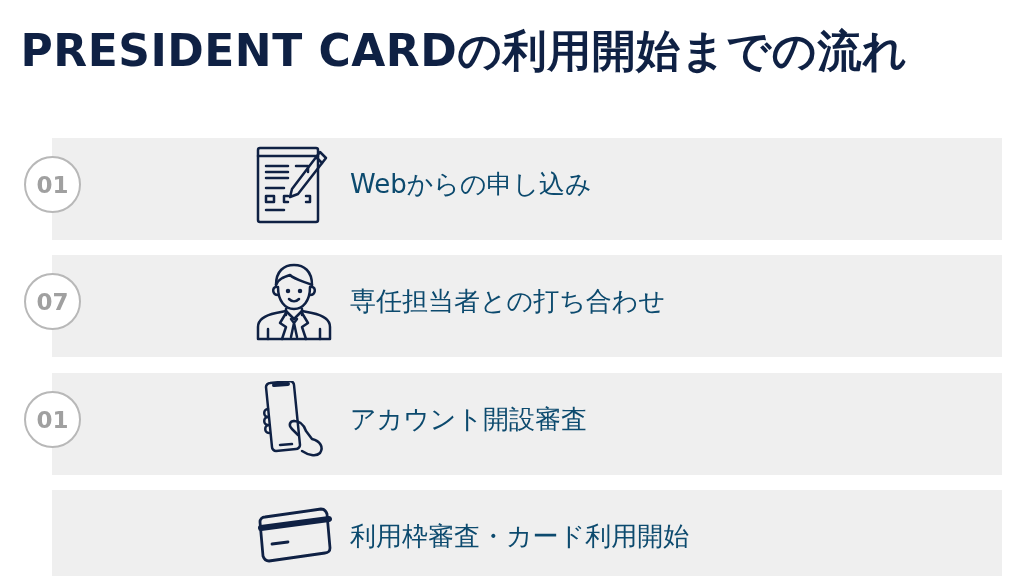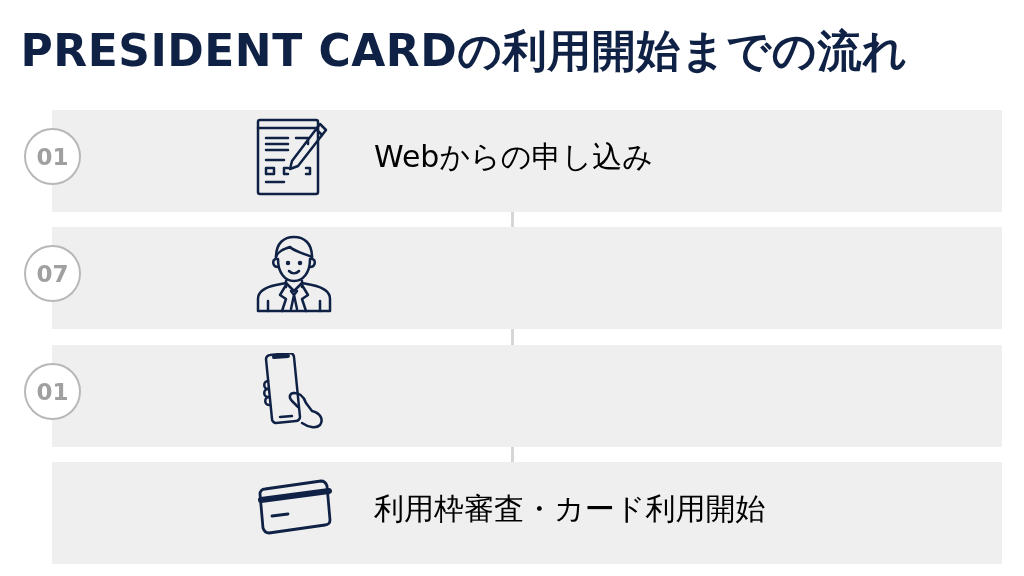--- a/index.html
+++ b/index.html
@@ -1,23 +1,23 @@
 <!DOCTYPE html>
 <html><head>
 <meta charset="utf-8">
 <style>
   html,body{margin:0;padding:0;}
   body{width:1024px;height:576px;background:#ffffff;position:relative;overflow:hidden;font-family:"DejaVu Sans","Liberation Sans",sans-serif;}
   .title{position:absolute;left:0;top:22px;width:928px;text-align:center;font-size:44px;font-weight:bold;color:#0f2144;letter-spacing:0.5px;white-space:nowrap;}
   .connector{position:absolute;left:511px;width:3px;background:#d6d6d6;}
-  .row{position:absolute;left:52px;width:950px;height:102px;background:#efefef;}
+  .row{position:absolute;left:52px;width:950px;height:102px;background:#efefef;margin-top:28px;}
   .num{position:absolute;left:-28px;top:18px;width:53px;height:53px;border:2px solid #b8b8b8;border-radius:50%;background:#ffffff;display:flex;align-items:center;justify-content:center;font-size:23px;font-weight:bold;color:#a0a0a0;}
   .icon{position:absolute;left:202px;top:8px;width:80px;height:78px;}
   .icon svg{width:100%;height:100%;}
-  .label{position:absolute;left:322px;top:0;height:93px;line-height:93px;font-size:30px;color:#000000;white-space:nowrap;}
+  .label{position:absolute;left:298px;top:0;height:93px;line-height:93px;font-size:26px;color:#0c4a6e;white-space:nowrap;}
 </style>
 </head>
 <body>
 
 <div class="title">PRESIDENT CARDの利用開始までの流れ</div>
 
 <div class="connector" style="top:203px;height:24px;"></div>
 <div class="connector" style="top:320px;height:25px;"></div>
 <div class="connector" style="top:438px;height:24px;"></div>
 
@@ -57,36 +57,38 @@
       <path d="M35 36 c3 3 7 3 10 0"></path>
       <path d="M32 46 v6 M48 46 v6"></path>
       <path d="M4 76 v-12 c0 -8 8 -12 18 -14 l10 -2 l8 8 l8 -8 l10 2 c10 2 18 6 18 14 v12 z"></path>
       <path d="M32 50 l-6 10 6 4 -4 12"></path>
       <path d="M48 50 l6 10 -6 4 4 12"></path>
       <path d="M37 56 l3 4 3 -4 M40 60 l-3 14 M40 60 l3 14"></path>
       <line x1="14" y1="66" x2="14" y2="76"></line>
       <line x1="66" y1="66" x2="66" y2="76"></line>
     </svg>
   </div>
+  <div class="label">専任担当者との打ち合わせ</div>
 </div>
 
 <div class="row" style="top:345px;">
   <div class="num">01</div>
   <div class="icon">
     <svg viewBox="0 0 80 78" fill="none" stroke="#0f2144" stroke-width="2.5" stroke-linecap="round" stroke-linejoin="round">
       <path d="M12 6 c0 -2 2 -4 4 -4 l20 -2 c2 0 4 2 4 4 l6 60 c0 2 -2 4 -4 4 l-20 2 c-2 0 -4 -2 -4 -4 z"></path>
       <line x1="20" y1="4" x2="34" y2="3" stroke-width="4"></line>
       <line x1="26" y1="64" x2="38" y2="63"></line>
       <path d="M14 28 c-5 0 -5 8 0 8"></path>
       <path d="M14 36 c-5 0 -5 8 0 8"></path>
       <path d="M15 44 c-5 0 -5 8 0 8"></path>
       <path d="M40 40 c6 0 10 4 12 10 l6 8 c8 2 12 8 8 14 c-4 4 -12 2 -18 -2"></path>
       <path d="M40 40 c-4 0 -6 4 -2 8 l6 6"></path>
     </svg>
   </div>
+  <div class="label">アカウント開設審査</div>
 </div>
 
 <div class="row" style="top:462px;">
   <div class="icon">
     <svg viewBox="0 0 80 78" fill="none" stroke="#0f2144" stroke-width="2.8" stroke-linecap="round" stroke-linejoin="round">
       <path d="M6 24 c0 -3 2 -5 5 -5 l56 -8 c3 0 5 2 6 5 l3 34 c0 3 -2 5 -5 5 l-56 8 c-3 0 -5 -2 -6 -5 z"></path>
       <path d="M7 30 l68 -9" stroke-width="6"></path>
       <line x1="18" y1="46" x2="34" y2="44"></line>
     </svg>
   </div>

